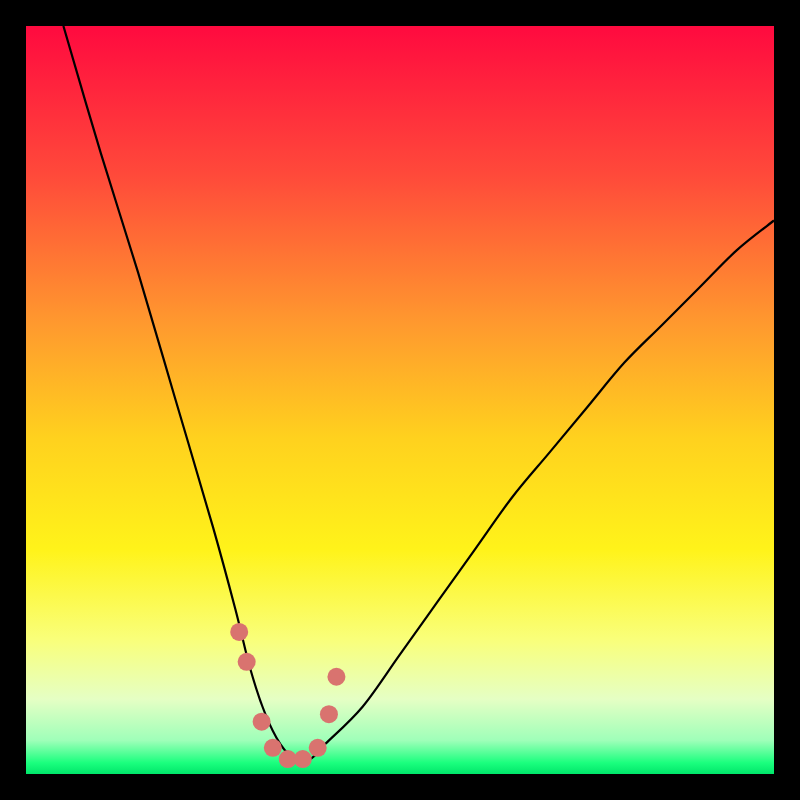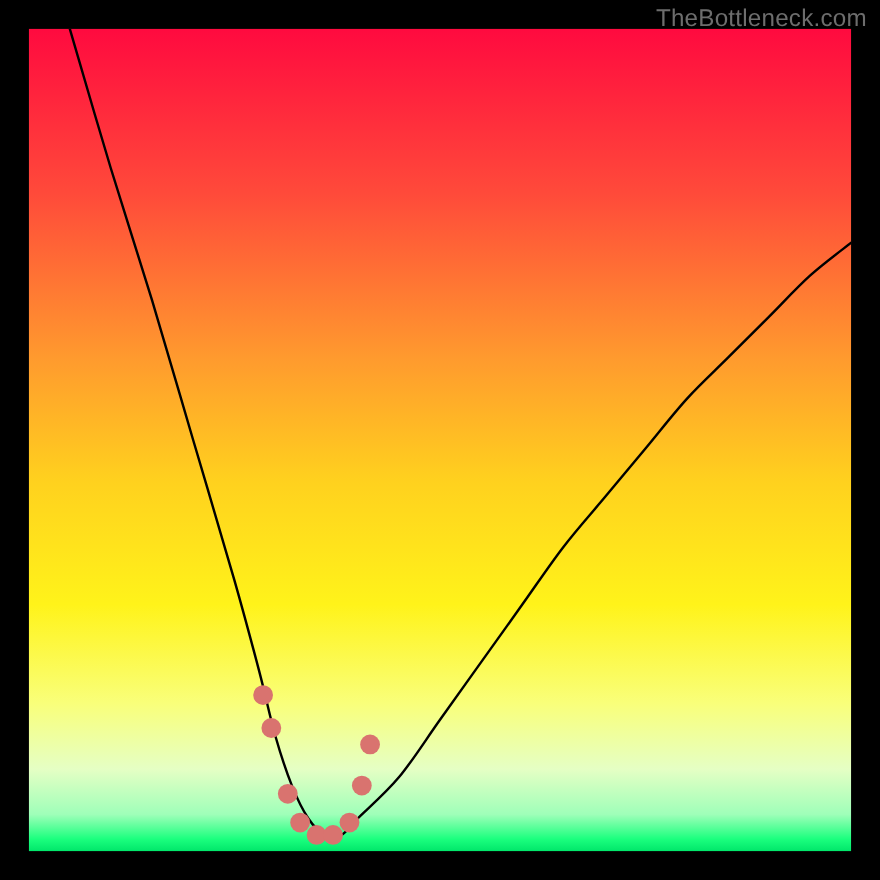--- a/index.html
+++ b/index.html
@@ -65,14 +65,13 @@
           <circle cx="235.62" cy="695.64" r="9" fill="#d9736f"></circle>
           <circle cx="246.84" cy="721.82" r="9" fill="#d9736f"></circle>
           <circle cx="261.8" cy="733.04" r="9" fill="#d9736f"></circle>
           <circle cx="276.76" cy="733.04" r="9" fill="#d9736f"></circle>
           <circle cx="291.72" cy="721.82" r="9" fill="#d9736f"></circle>
           <circle cx="302.94" cy="688.16" r="9" fill="#d9736f"></circle>
           <circle cx="310.41999999999996" cy="650.76" r="9" fill="#d9736f"></circle>
         </g>
       </svg>
   </div>
-  <div class="watermark">TheBottleneck.com</div>
 </div>
 
 </body></html>

